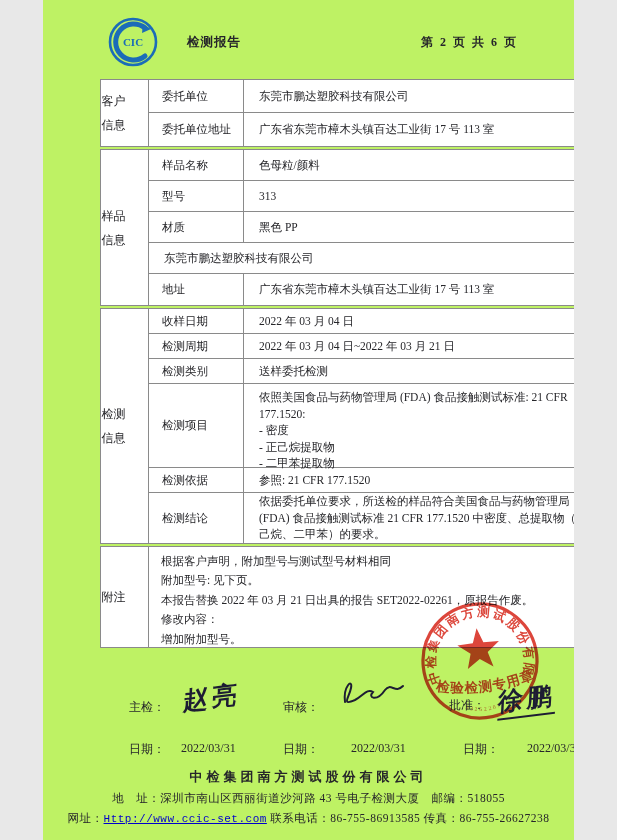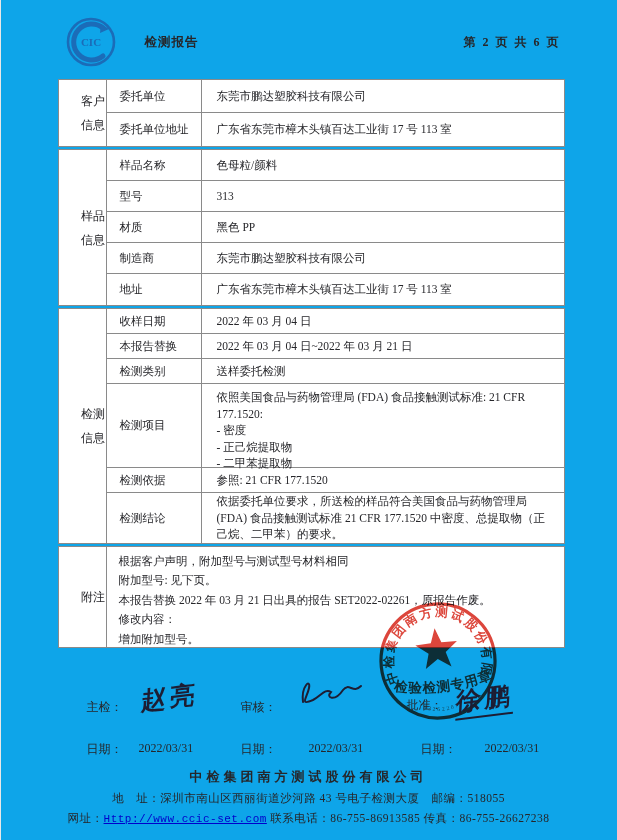--- a/index.html
+++ b/index.html
@@ -1,33 +1,33 @@
 <!DOCTYPE html>
 <html><head>
 <meta charset="utf-8">
 <style>
   * { margin:0; padding:0; box-sizing:border-box; }
   body { background:#e8e8e8; font-family:"Liberation Serif","DejaVu Serif",serif; }
   .page {
-    position:relative; width:616px; height:840px; margin:0 auto;
-    background:#0ea5e9; color:#26262a; overflow:hidden;
+    position:relative; width:531px; height:840px; margin:0 auto;
+    background:#bef264; color:#26262a; overflow:hidden;
     font-size:11.5px;
   }
   
   .header { position:absolute; top:16px; left:60px; right:56px; height:52px;
             display:flex; align-items:center; }
   .logo { width:60px; height:52px; flex:0 0 auto; }
   .hdr-title { margin-left:24px; font-weight:bold; font-size:12.5px; letter-spacing:1px; }
   .hdr-no { margin-left:46px; font-weight:bold; font-size:12px; white-space:nowrap; }
   .hdr-page { margin-left:auto; font-weight:bold; font-size:12px; letter-spacing:2px; white-space:nowrap; }
   
   .report-table { position:absolute; top:79px; left:57px; width:507px; }
   .section { display:flex; border:1px solid #8a8a8a; margin-bottom:2px; background:#fff; }
   .group-cell { width:48px; flex:0 0 auto; border-right:1px solid #8a8a8a;
-                display:flex; align-items:center; justify-content:flex-end; }
+                display:flex; align-items:center; justify-content:flex-start; }
   .group-cell span { display:block; width:25px; word-break:break-all;
                      text-align:center; line-height:24px; font-size:12px; }
   .rows { flex:1 1 auto; display:flex; flex-direction:column; min-width:0; }
   .row { display:flex; border-bottom:1px solid #8a8a8a; }
   .row:last-child { border-bottom:none; }
   .label-cell { width:95px; flex:0 0 auto; border-right:1px solid #8a8a8a;
                 display:flex; align-items:center; padding-left:13px; }
   .value-cell { flex:1 1 auto; display:flex; align-items:center;
                 padding-left:15px; padding-right:8px; min-width:0; line-height:16.5px; }
   .h33 { height:33px; } .h31 { height:31px; } .h25 { height:25px; }
@@ -96,41 +96,40 @@
         </div>
         <div class="row h31">
           <div class="label-cell">型号</div>
           <div class="value-cell">313</div>
         </div>
         <div class="row h31">
           <div class="label-cell">材质</div>
           <div class="value-cell">黑色 PP</div>
         </div>
         <div class="row h31">
-          <div class="label-cell">制造商</div>
           <div class="value-cell">东莞市鹏达塑胶科技有限公司</div>
         </div>
         <div class="row h31">
           <div class="label-cell">地址</div>
           <div class="value-cell">广东省东莞市樟木头镇百达工业街 17 号 113 室</div>
         </div>
       </div>
     </div>
 
     <div class="section">
       <div class="group-cell">
         <span>检测信息</span>
       </div>
       <div class="rows">
         <div class="row h25">
           <div class="label-cell">收样日期</div>
           <div class="value-cell">2022 年 03 月 04 日</div>
         </div>
         <div class="row h25">
-          <div class="label-cell">本报告替换</div>
+          <div class="label-cell">检测周期</div>
           <div class="value-cell">2022 年 03 月 04 日~2022 年 03 月 21 日</div>
         </div>
         <div class="row h25">
           <div class="label-cell">检测类别</div>
           <div class="value-cell">送样委托检测</div>
         </div>
         <div class="row h84">
           <div class="label-cell">检测项目</div>
           <div class="value-cell multiline">
             <div>依照美国食品与药物管理局 (FDA) 食品接触测试标准: 21 CFR</div>

